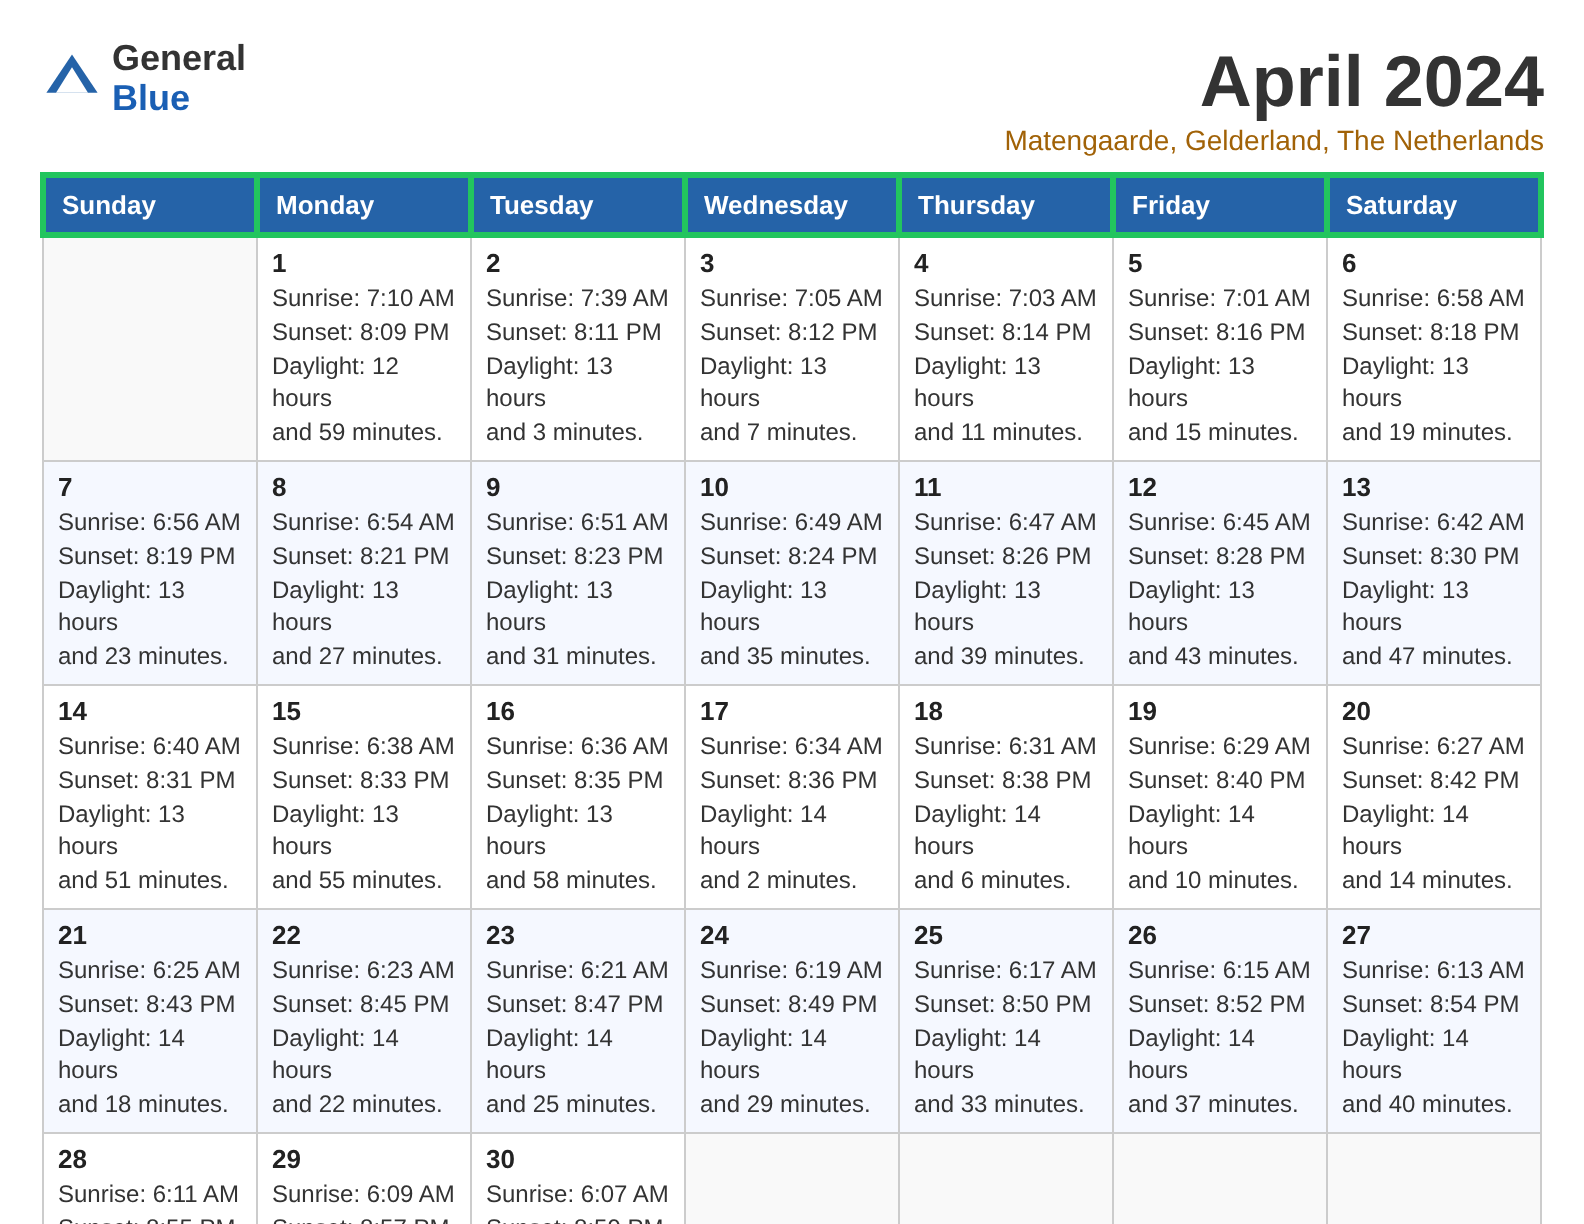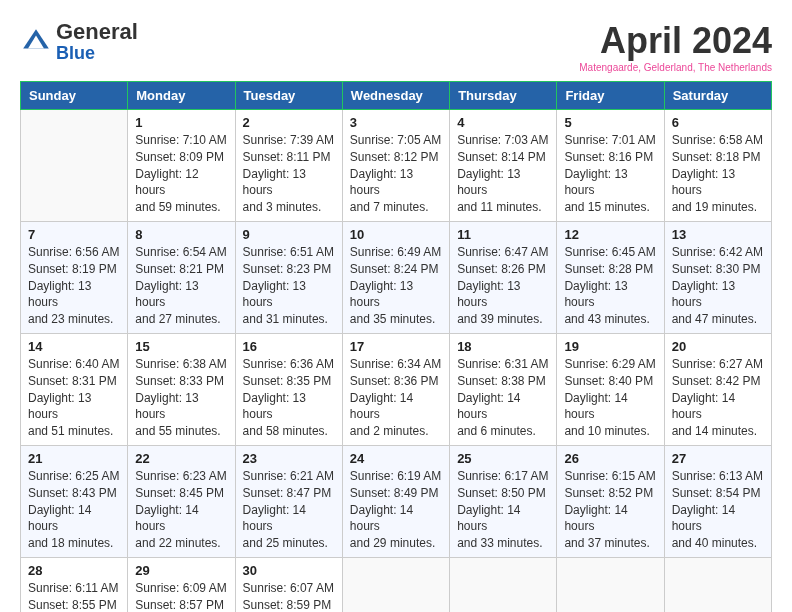--- a/index.html
+++ b/index.html
@@ -19,21 +19,21 @@
     .logo {
       display: flex;
       align-items: center;
     }
     .logo-text {
       display: flex;
       flex-direction: column;
       line-height: 1.1;
     }
     .logo-general {
-      font-size: 22px;
+      font-size: 18px;
       font-weight: bold;
       color: #333;
     }
     .logo-blue {
       font-size: 18px;
       font-weight: bold;
       color: #1a5fb4;
     }
     .logo-icon {
       width: 32px;
@@ -42,35 +42,35 @@
     }
     .title-area {
       text-align: right;
     }
     .month-title {
       font-size: 36px;
       font-weight: bold;
       color: #333;
     }
     .subtitle {
-      font-size: 10px;
-      color: #ec4899;
+      font-size: 14px;
+      color: #a16207;
     }
     table {
       width: 100%;
       border-collapse: collapse;
     }
     thead tr th {
       background-color: #2563a8;
       color: #fff;
       text-align: left;
       padding: 6px 8px;
       font-size: 13px;
       font-weight: bold;
-      border: 1px solid #22c55e;
+      border: 3px solid #22c55e;
     }
     tbody tr td {
       vertical-align: top;
       border: 1px solid #ccc;
       padding: 5px 7px;
       min-height: 80px;
       width: 14.28%;
       background: #fff;
     }
     tbody tr:nth-child(even) td {

